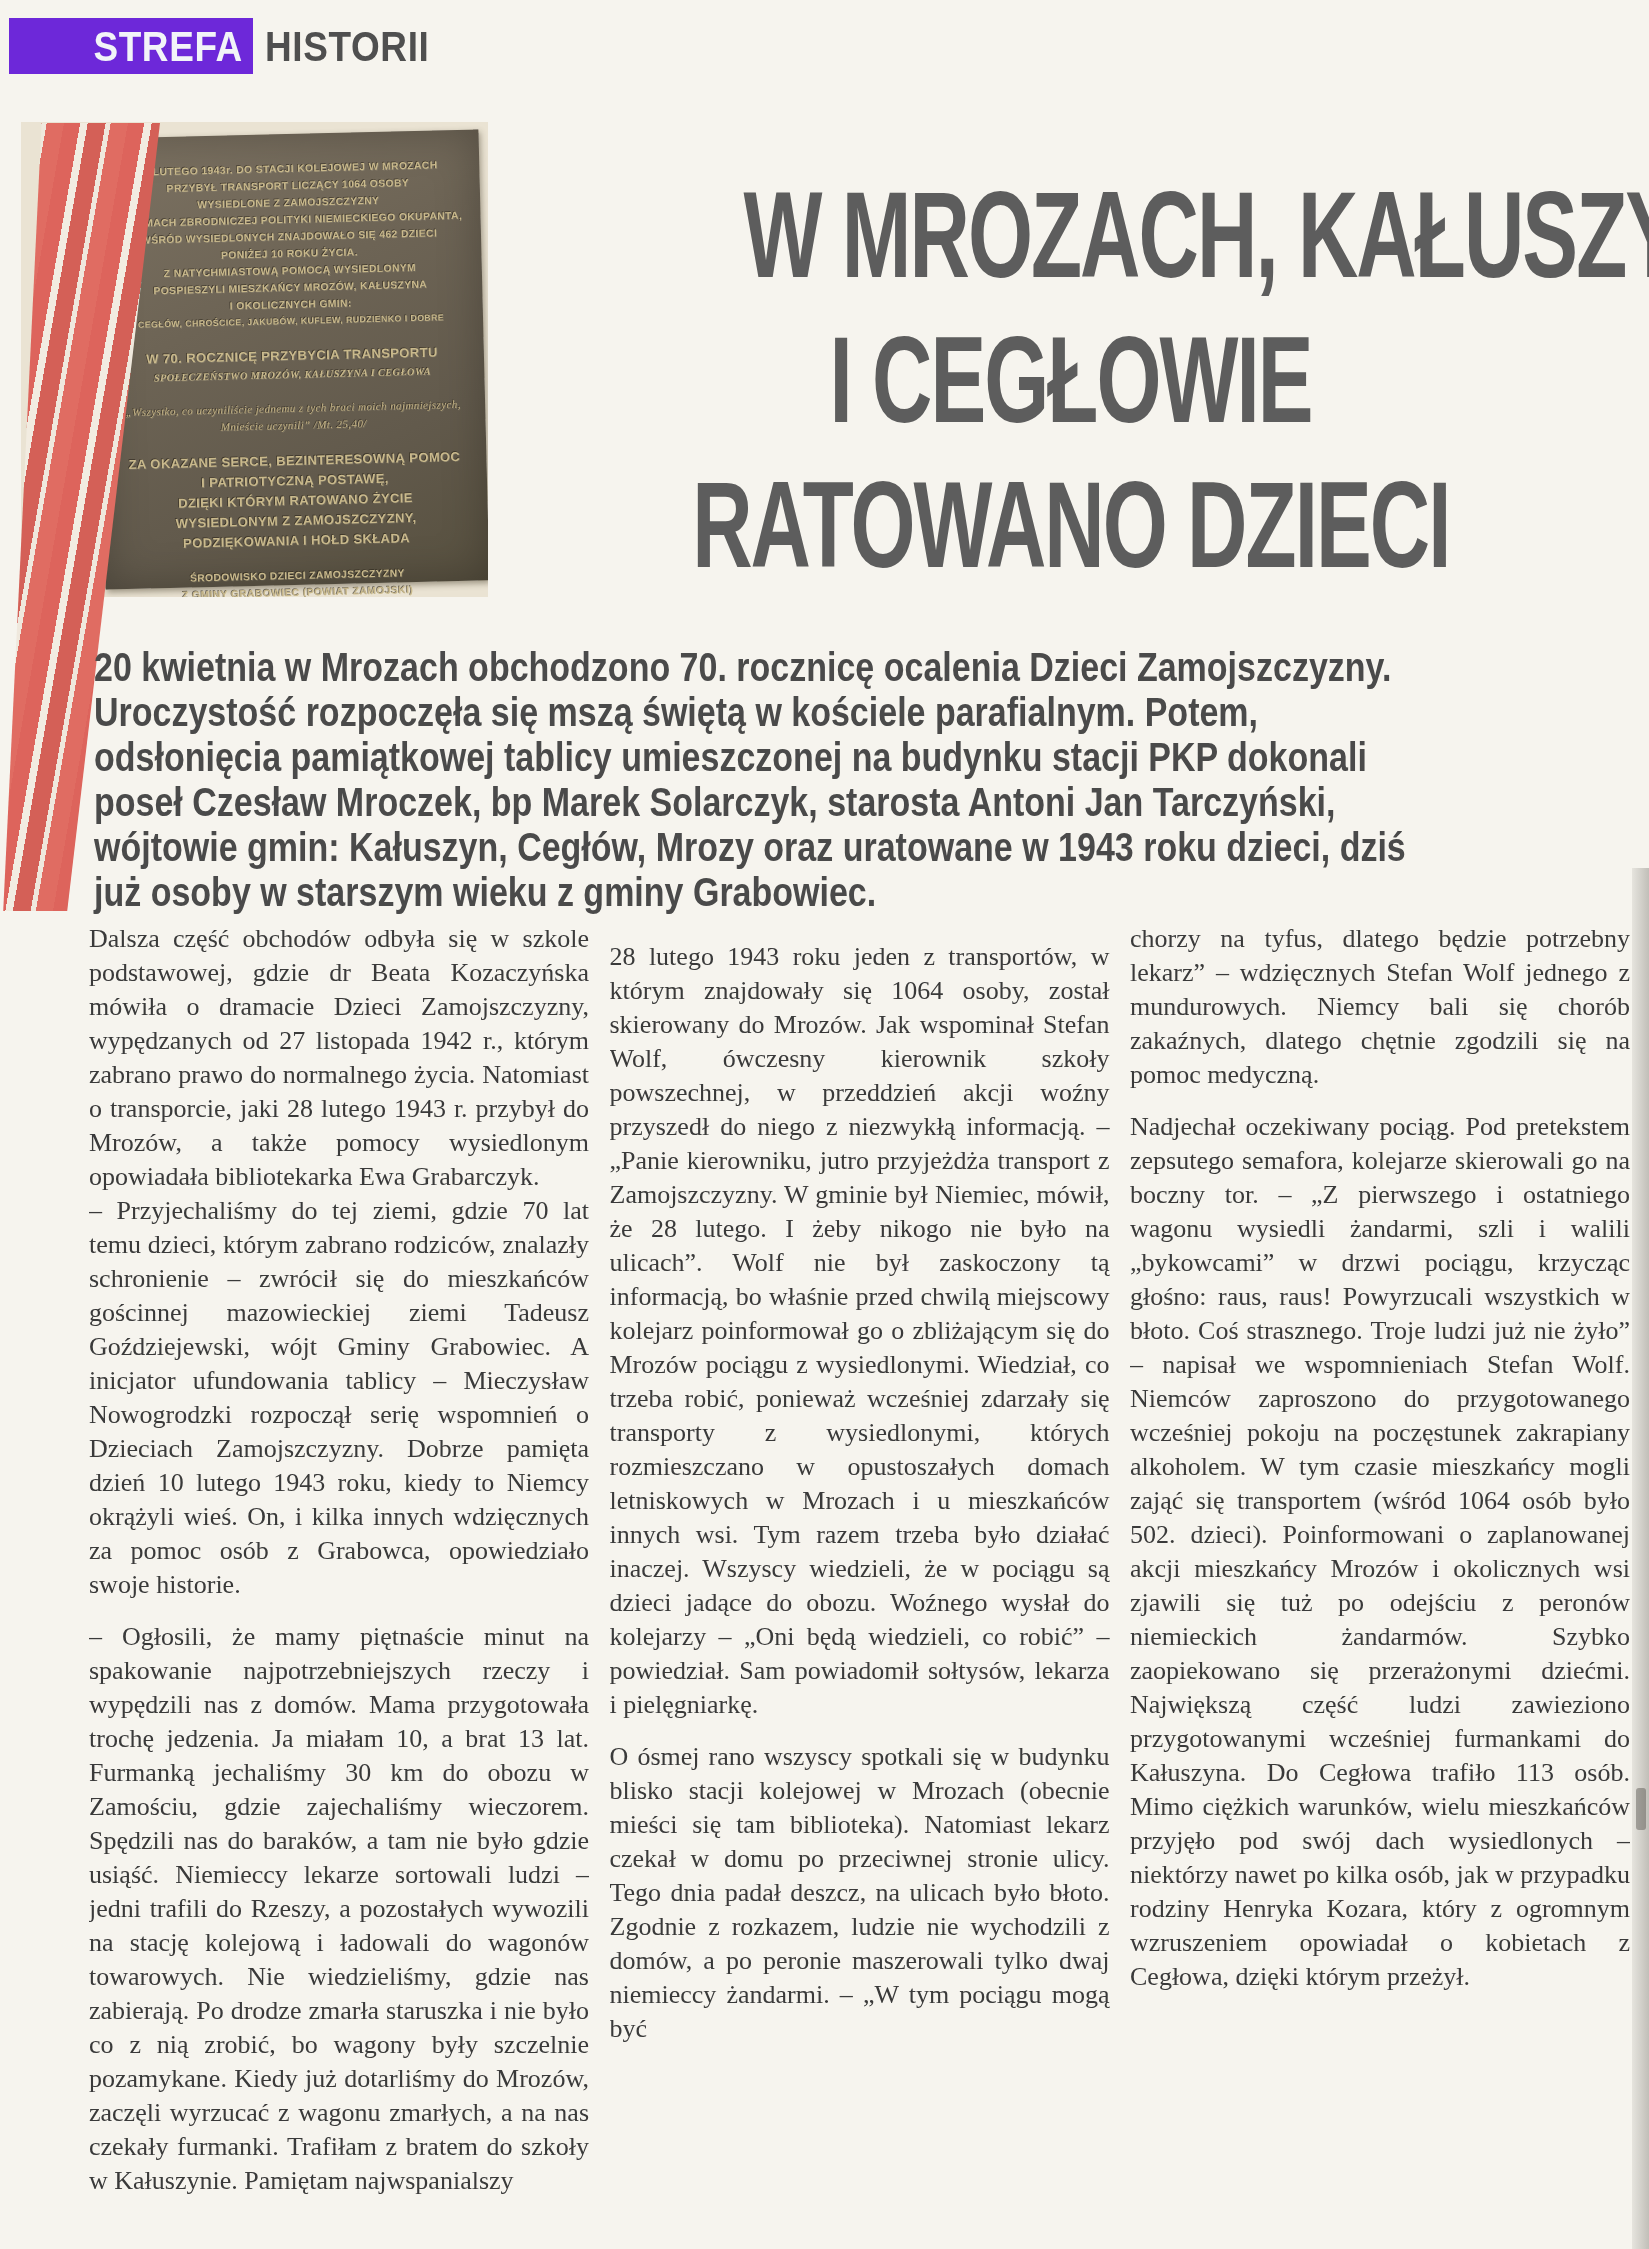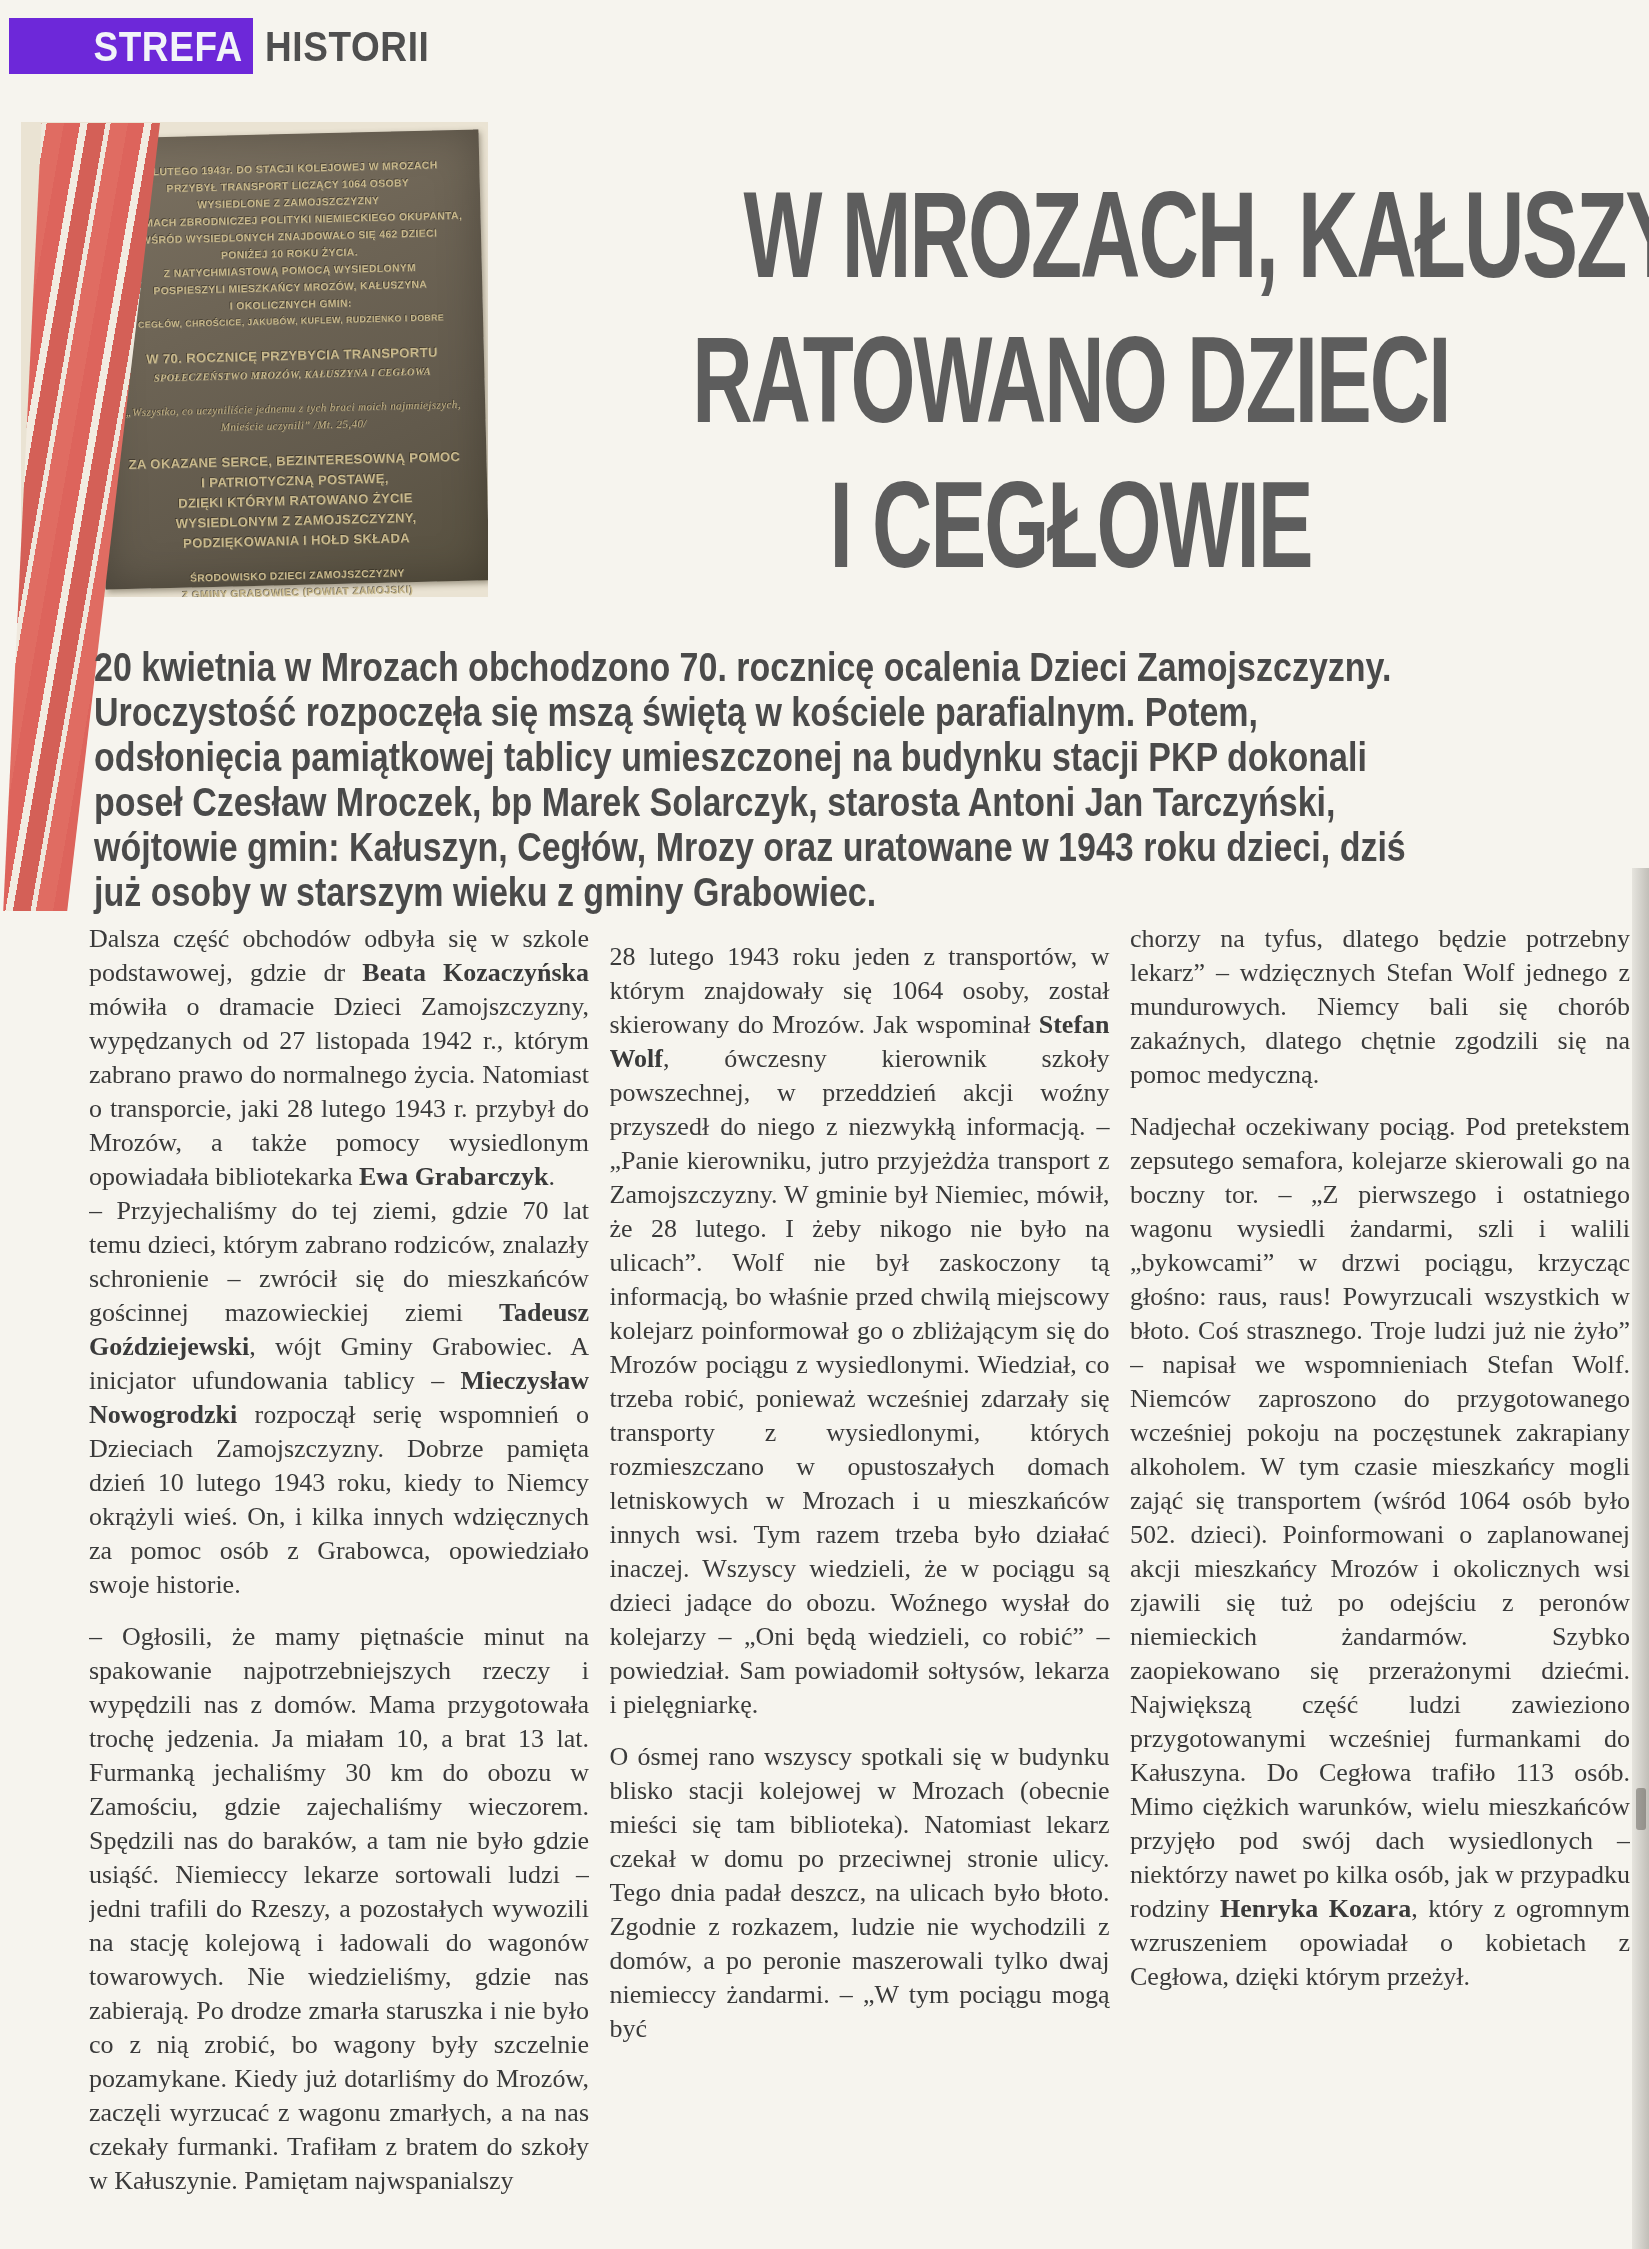--- a/index.html
+++ b/index.html
@@ -48,21 +48,21 @@
   .lead{position:absolute;left:94px;top:645px;width:1509px;}
   .lead-line{font-weight:bold;font-size:40px;line-height:45px;color:#4a4a4a;
     letter-spacing:0;white-space:nowrap;transform:scaleX(.85);transform-origin:left;}
 
   
   .columns{position:absolute;left:89px;top:922px;display:flex;gap:20.5px;}
   .col{width:500px;height:1326px;overflow:hidden;}
   .col p{margin:0;font-family:"Liberation Serif",serif;font-size:26px;line-height:34px;
     color:#3a3a3a;text-align:justify;}
   .col p.gap{margin-top:18px;}
-  .col .name{font-weight:bold;}
+  .col .name{font-weight:normal;}
 
   
   .scan-edge{position:absolute;left:1632px;top:868px;width:17px;height:1382px;
     background:linear-gradient(to right,rgba(90,88,80,.10),rgba(70,68,60,.30));}
   .scan-mark{position:absolute;left:1636px;top:1788px;width:10.3px;height:42px;
     background:rgba(60,58,52,.38);border-radius:2.9px;}
 </style>
 </head>
 <body>
 
@@ -100,24 +100,24 @@
         </div>
     </div>
   </div>
   <div class="flag-ribbon"></div>
 
   <div class="headline">
     <div class="hl-line">
       <span>W MROZACH, KAŁUSZYNIE</span>
     </div>
     <div class="hl-line">
-      <span>RATOWANO DZIECI</span>
+      <span>I CEGŁOWIE</span>
     </div>
     <div class="hl-line">
-      <span>I CEGŁOWIE</span>
+      <span>RATOWANO DZIECI</span>
     </div>
   </div>
 
   <div class="lead">
       <div class="lead-line">20 kwietnia w Mrozach obchodzono 70. rocznicę ocalenia Dzieci Zamojszczyzny.</div>
       <div class="lead-line">Uroczystość rozpoczęła się mszą świętą w kościele parafialnym. Potem,</div>
       <div class="lead-line">odsłonięcia pamiątkowej tablicy umieszczonej na budynku stacji PKP dokonali</div>
       <div class="lead-line">poseł Czesław Mroczek, bp Marek Solarczyk, starosta Antoni Jan Tarczyński,</div>
       <div class="lead-line">wójtowie gmin: Kałuszyn, Cegłów, Mrozy oraz uratowane w 1943 roku dzieci, dziś</div>
       <div class="lead-line">już osoby w starszym wieku z gminy Grabowiec.</div>

